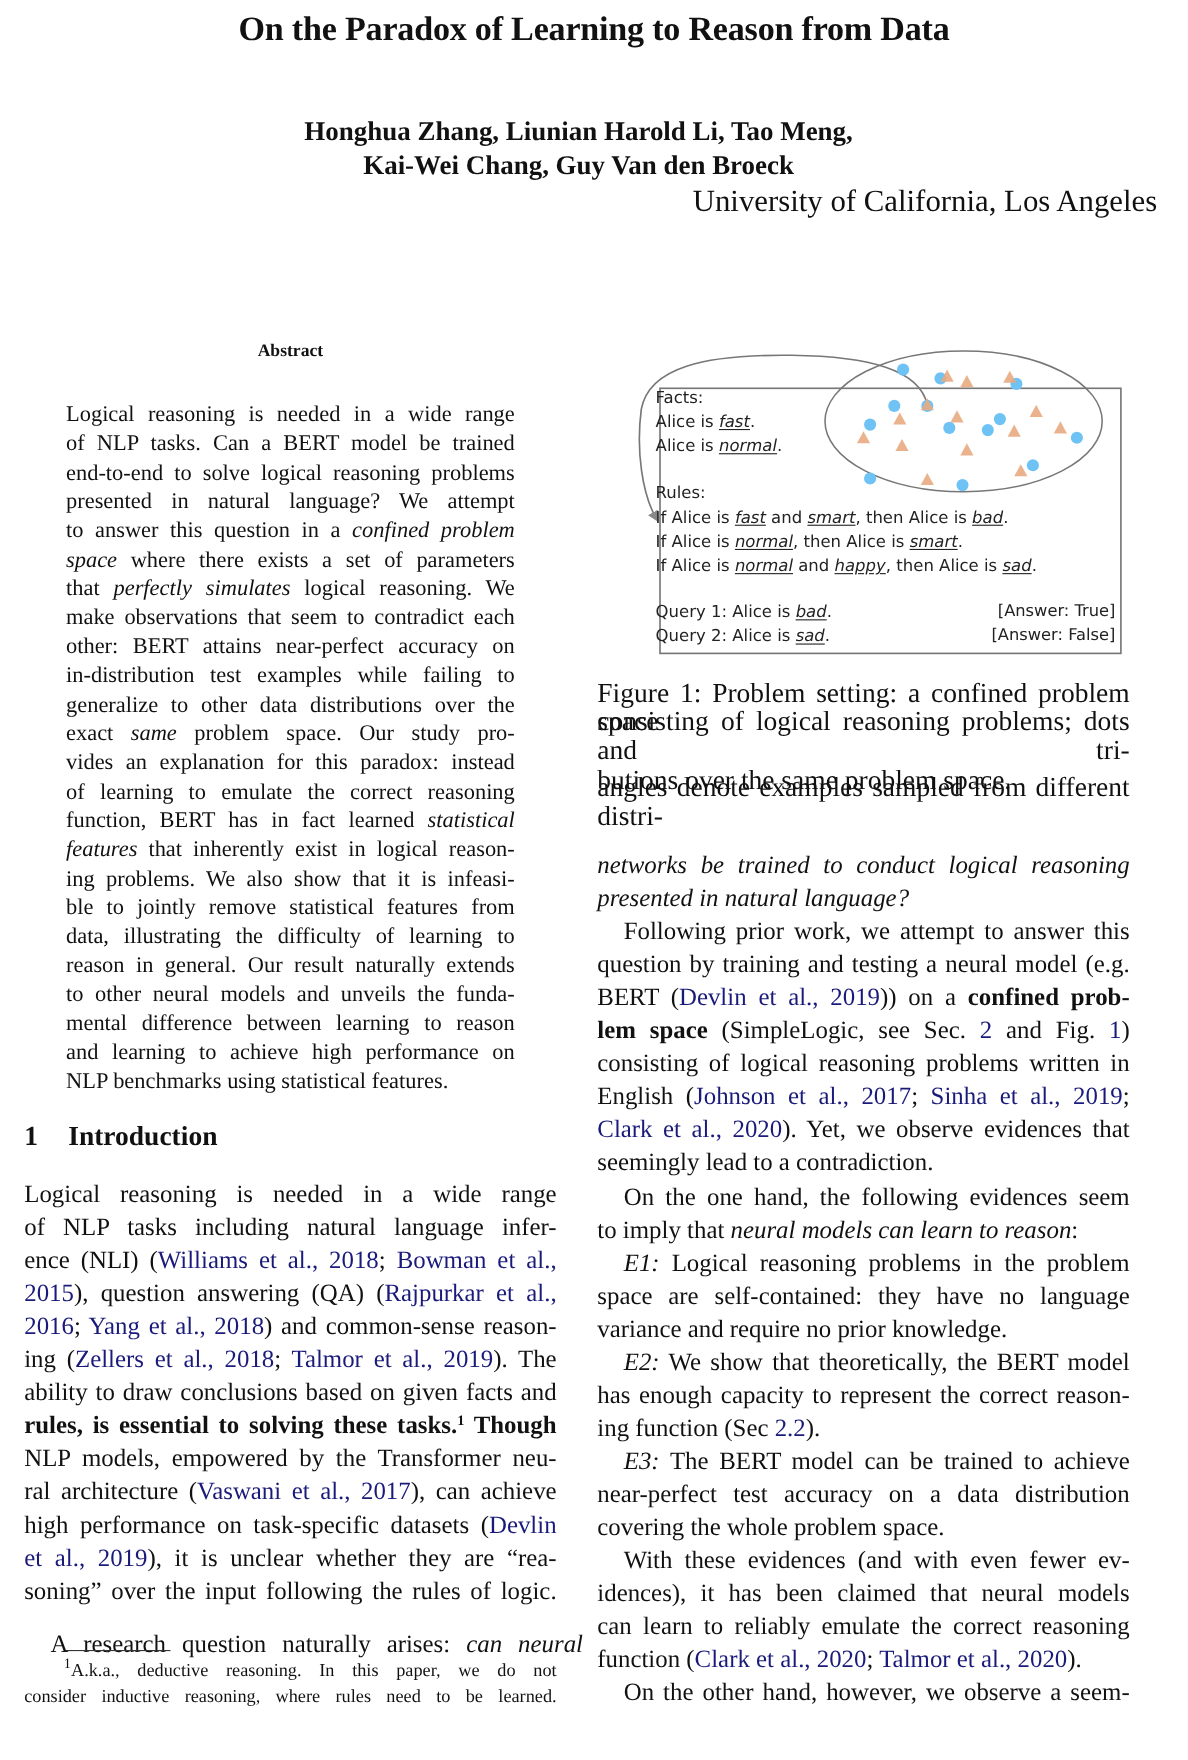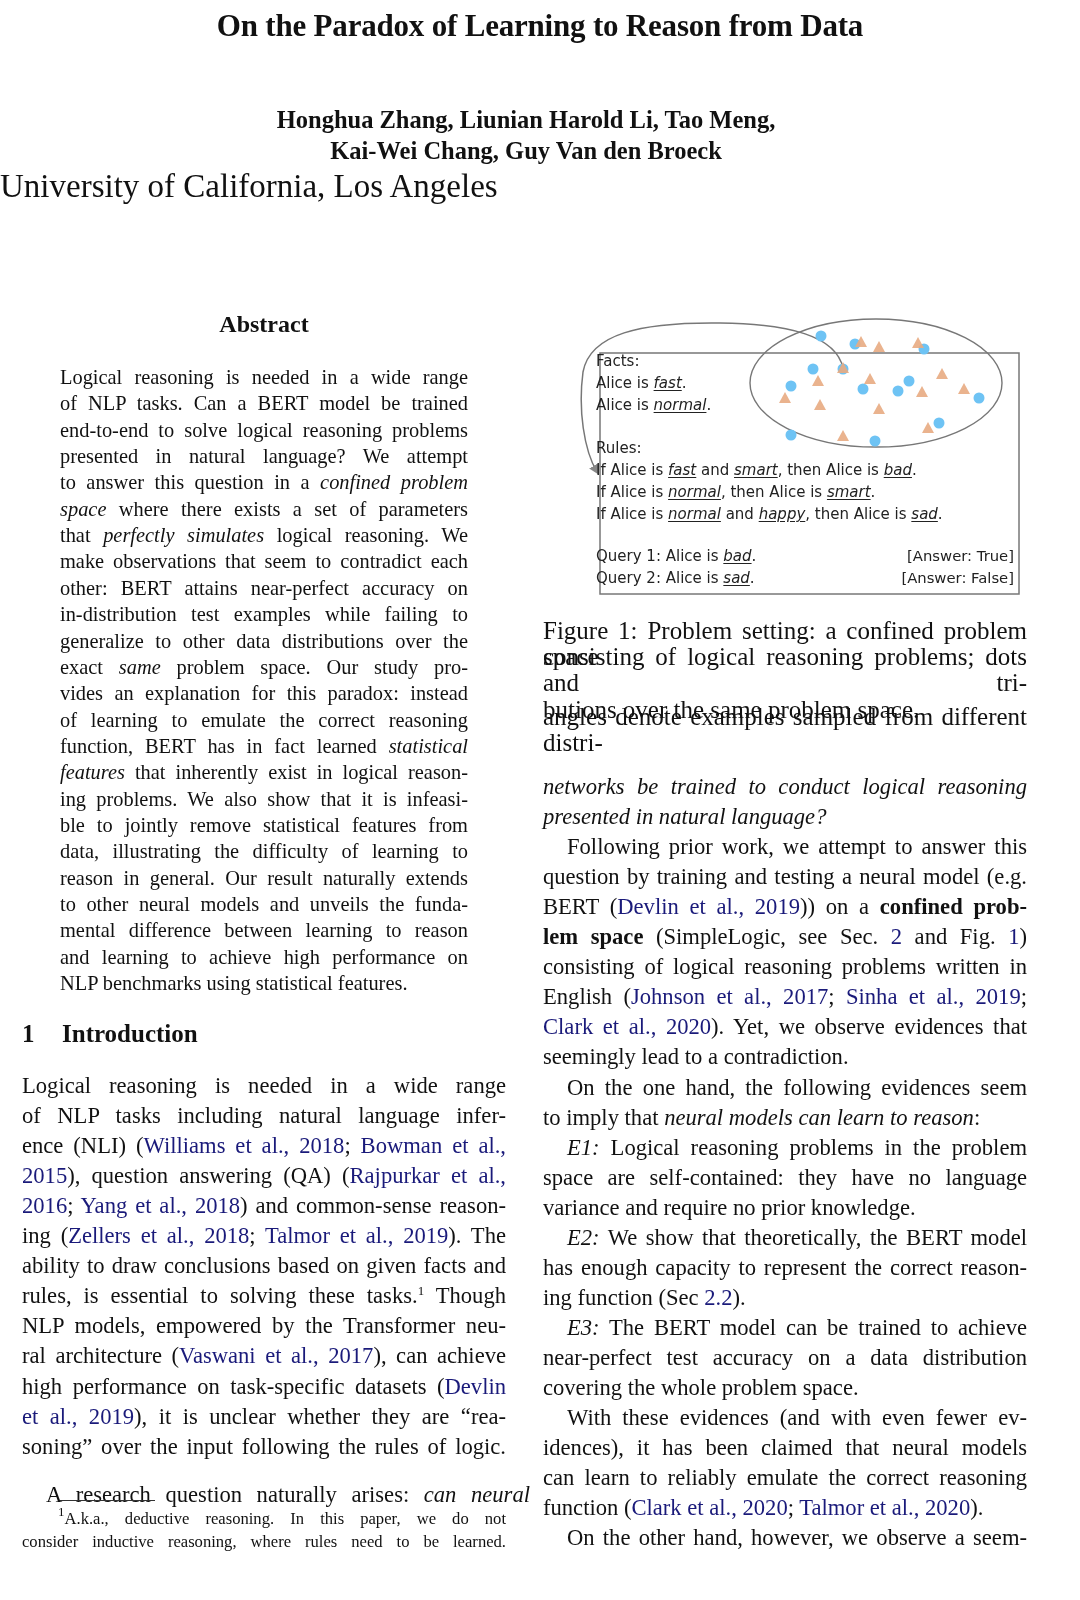--- a/index.html
+++ b/index.html
@@ -1,21 +1,21 @@
 <!DOCTYPE html>
 <html><head>
 <meta charset="utf-8">
 <style>
   html, body { margin:0; padding:0; background:#ffffff; }
   body { width:1080px; height:1600px; position:relative; overflow:hidden; color:#111; font-family:"Liberation Serif", "DejaVu Serif", serif; }
   .abs { position:absolute; }
   #title { left:0; width:1080px; top:8px; text-align:center; font-weight:bold; font-size:31px; letter-spacing:-0.2px; }
   .authors { left:0; width:1052px; text-align:center; font-weight:bold; font-size:24.5px; }
-  #aff { left:0; width:1052px; top:168px; text-align:left; font-size:33px; }
-  #abs-head { left:60px; width:408px; top:311px; text-align:center; font-weight:bold; font-size:24px; }
+  #aff { left:0; width:1052px; top:168px; text-align:right; font-size:28px; }
+  #abs-head { left:60px; width:408px; top:311px; text-align:center; font-weight:bold; font-size:16px; }
   .line { position:absolute; white-space:nowrap; }
   .abs-line { left:60px; width:408px; font-size:20.4px; height:26px; line-height:26px; }
   .intro-line { left:22px; width:484px; font-size:22.6px; height:30px; line-height:30px; }
   .r-line { left:543px; width:484px; font-size:22.6px; height:30px; line-height:30px; }
   .cap-line { left:543px; width:484px; font-size:25px; height:26px; line-height:26px; }
   .fn-line { left:22px; width:484px; font-size:16.6px; height:22px; line-height:22px; }
   .cite { color:#1a1a7a; }
   i { font-style:italic; }
   b { font-weight:bold; }
   #sec-head { left:22px; top:1020px; font-weight:bold; font-size:25px; }
@@ -68,21 +68,21 @@
 </div>
 
 <div id="intro-left">
     <div class="line intro-line" style="top: 1071px;"><span style="display: inline-block; width: 100%; white-space: normal; text-align: justify; text-align-last: justify;"><span>Logical reasoning is needed in a wide range</span></span></div>
     <div class="line intro-line" style="top: 1101.05px;"><span style="display: inline-block; width: 100%; white-space: normal; text-align: justify; text-align-last: justify;"><span>of NLP tasks including natural language infer-</span></span></div>
     <div class="line intro-line" style="top: 1131.1px;"><span style="display: inline-block; width: 100%; white-space: normal; text-align: justify; text-align-last: justify;"><span>ence (NLI) (</span><span class="cite" style="cursor: pointer;">Williams et al., 2018</span><span>; </span><span class="cite" style="cursor: pointer;">Bowman et al.,</span></span></div>
     <div class="line intro-line" style="top: 1161.15px;"><span style="display: inline-block; width: 100%; white-space: normal; text-align: justify; text-align-last: justify;"><span class="cite" style="cursor: pointer;">2015</span><span>), question answering (QA) (</span><span class="cite" style="cursor: pointer;">Rajpurkar et al.,</span></span></div>
     <div class="line intro-line" style="top: 1191.2px;"><span style="display: inline-block; width: 100%; white-space: normal; text-align: justify; text-align-last: justify;"><span class="cite" style="cursor: pointer;">2016</span><span>; </span><span class="cite" style="cursor: pointer;">Yang et al., 2018</span><span>) and common-sense reason-</span></span></div>
     <div class="line intro-line" style="top: 1221.25px;"><span style="display: inline-block; width: 100%; white-space: normal; text-align: justify; text-align-last: justify;"><span>ing (</span><span class="cite" style="cursor: pointer;">Zellers et al., 2018</span><span>; </span><span class="cite" style="cursor: pointer;">Talmor et al., 2019</span><span>). The</span></span></div>
     <div class="line intro-line" style="top: 1251.3px;"><span style="display: inline-block; width: 100%; white-space: normal; text-align: justify; text-align-last: justify;"><span>ability to draw conclusions based on given facts and</span></span></div>
-    <div class="line intro-line" style="top: 1281.35px;"><span style="display: inline-block; width: 100%; white-space: normal; text-align: justify; text-align-last: justify;"><span>rules, is essential to solving these tasks.</span><sup>1</sup><span> Though</span></span></div>
+    <div class="line intro-line" style="top: 1281.35px;"><span style="display: inline-block; width: 100%; white-space: normal; text-align: justify; text-align-last: justify; font-weight: bold;"><span>rules, is essential to solving these tasks.</span><sup>1</sup><span> Though</span></span></div>
     <div class="line intro-line" style="top: 1311.4px;"><span style="display: inline-block; width: 100%; white-space: normal; text-align: justify; text-align-last: justify;"><span>NLP models, empowered by the Transformer neu-</span></span></div>
     <div class="line intro-line" style="top: 1341.45px;"><span style="display: inline-block; width: 100%; white-space: normal; text-align: justify; text-align-last: justify;"><span>ral architecture (</span><span class="cite" style="cursor: pointer;">Vaswani et al., 2017</span><span>), can achieve</span></span></div>
     <div class="line intro-line" style="top: 1371.5px;"><span style="display: inline-block; width: 100%; white-space: normal; text-align: justify; text-align-last: justify;"><span>high performance on task-specific datasets (</span><span class="cite" style="cursor: pointer;">Devlin</span></span></div>
     <div class="line intro-line" style="top: 1401.55px;"><span style="display: inline-block; width: 100%; white-space: normal; text-align: justify; text-align-last: justify;"><span class="cite" style="cursor: pointer;">et al., 2019</span><span>), it is unclear whether they are “rea-</span></span></div>
     <div class="line intro-line" style="top: 1431.6px;"><span style="display: inline-block; width: 100%; white-space: normal; text-align: justify; text-align-last: justify;"><span>soning” over the input following the rules of logic.</span></span></div>
     <div class="line intro-line" style="top: 1480px; margin-left: 24px;"><span style="display: inline-block; width: 100%; white-space: normal; text-align: justify; text-align-last: justify;"><span>A research question naturally arises:  </span><i>can neural</i></span></div>
   </div>
 
 <div id="fn-rule" class="abs"></div>
 <div id="footnote">

